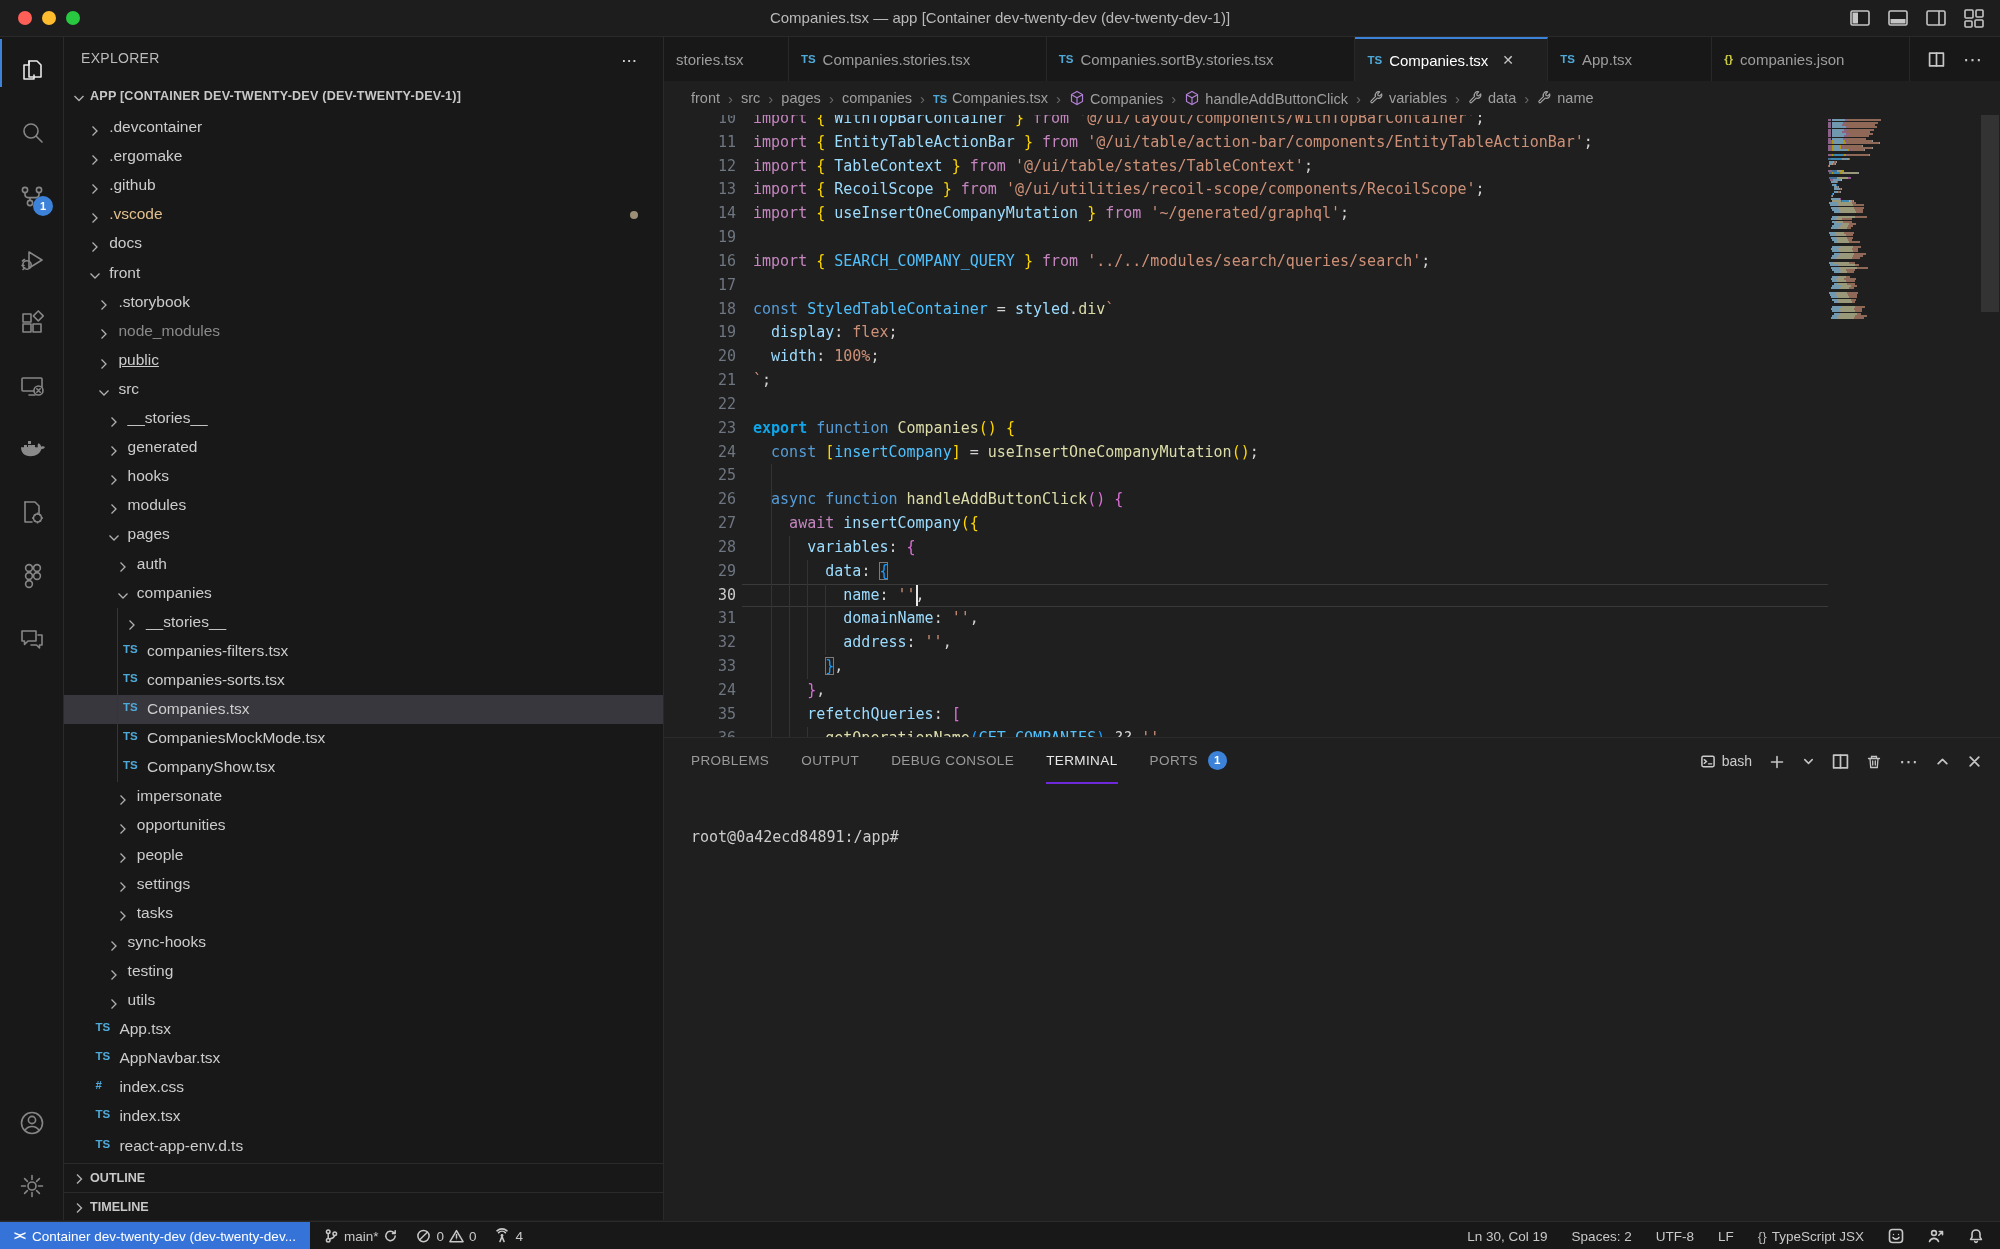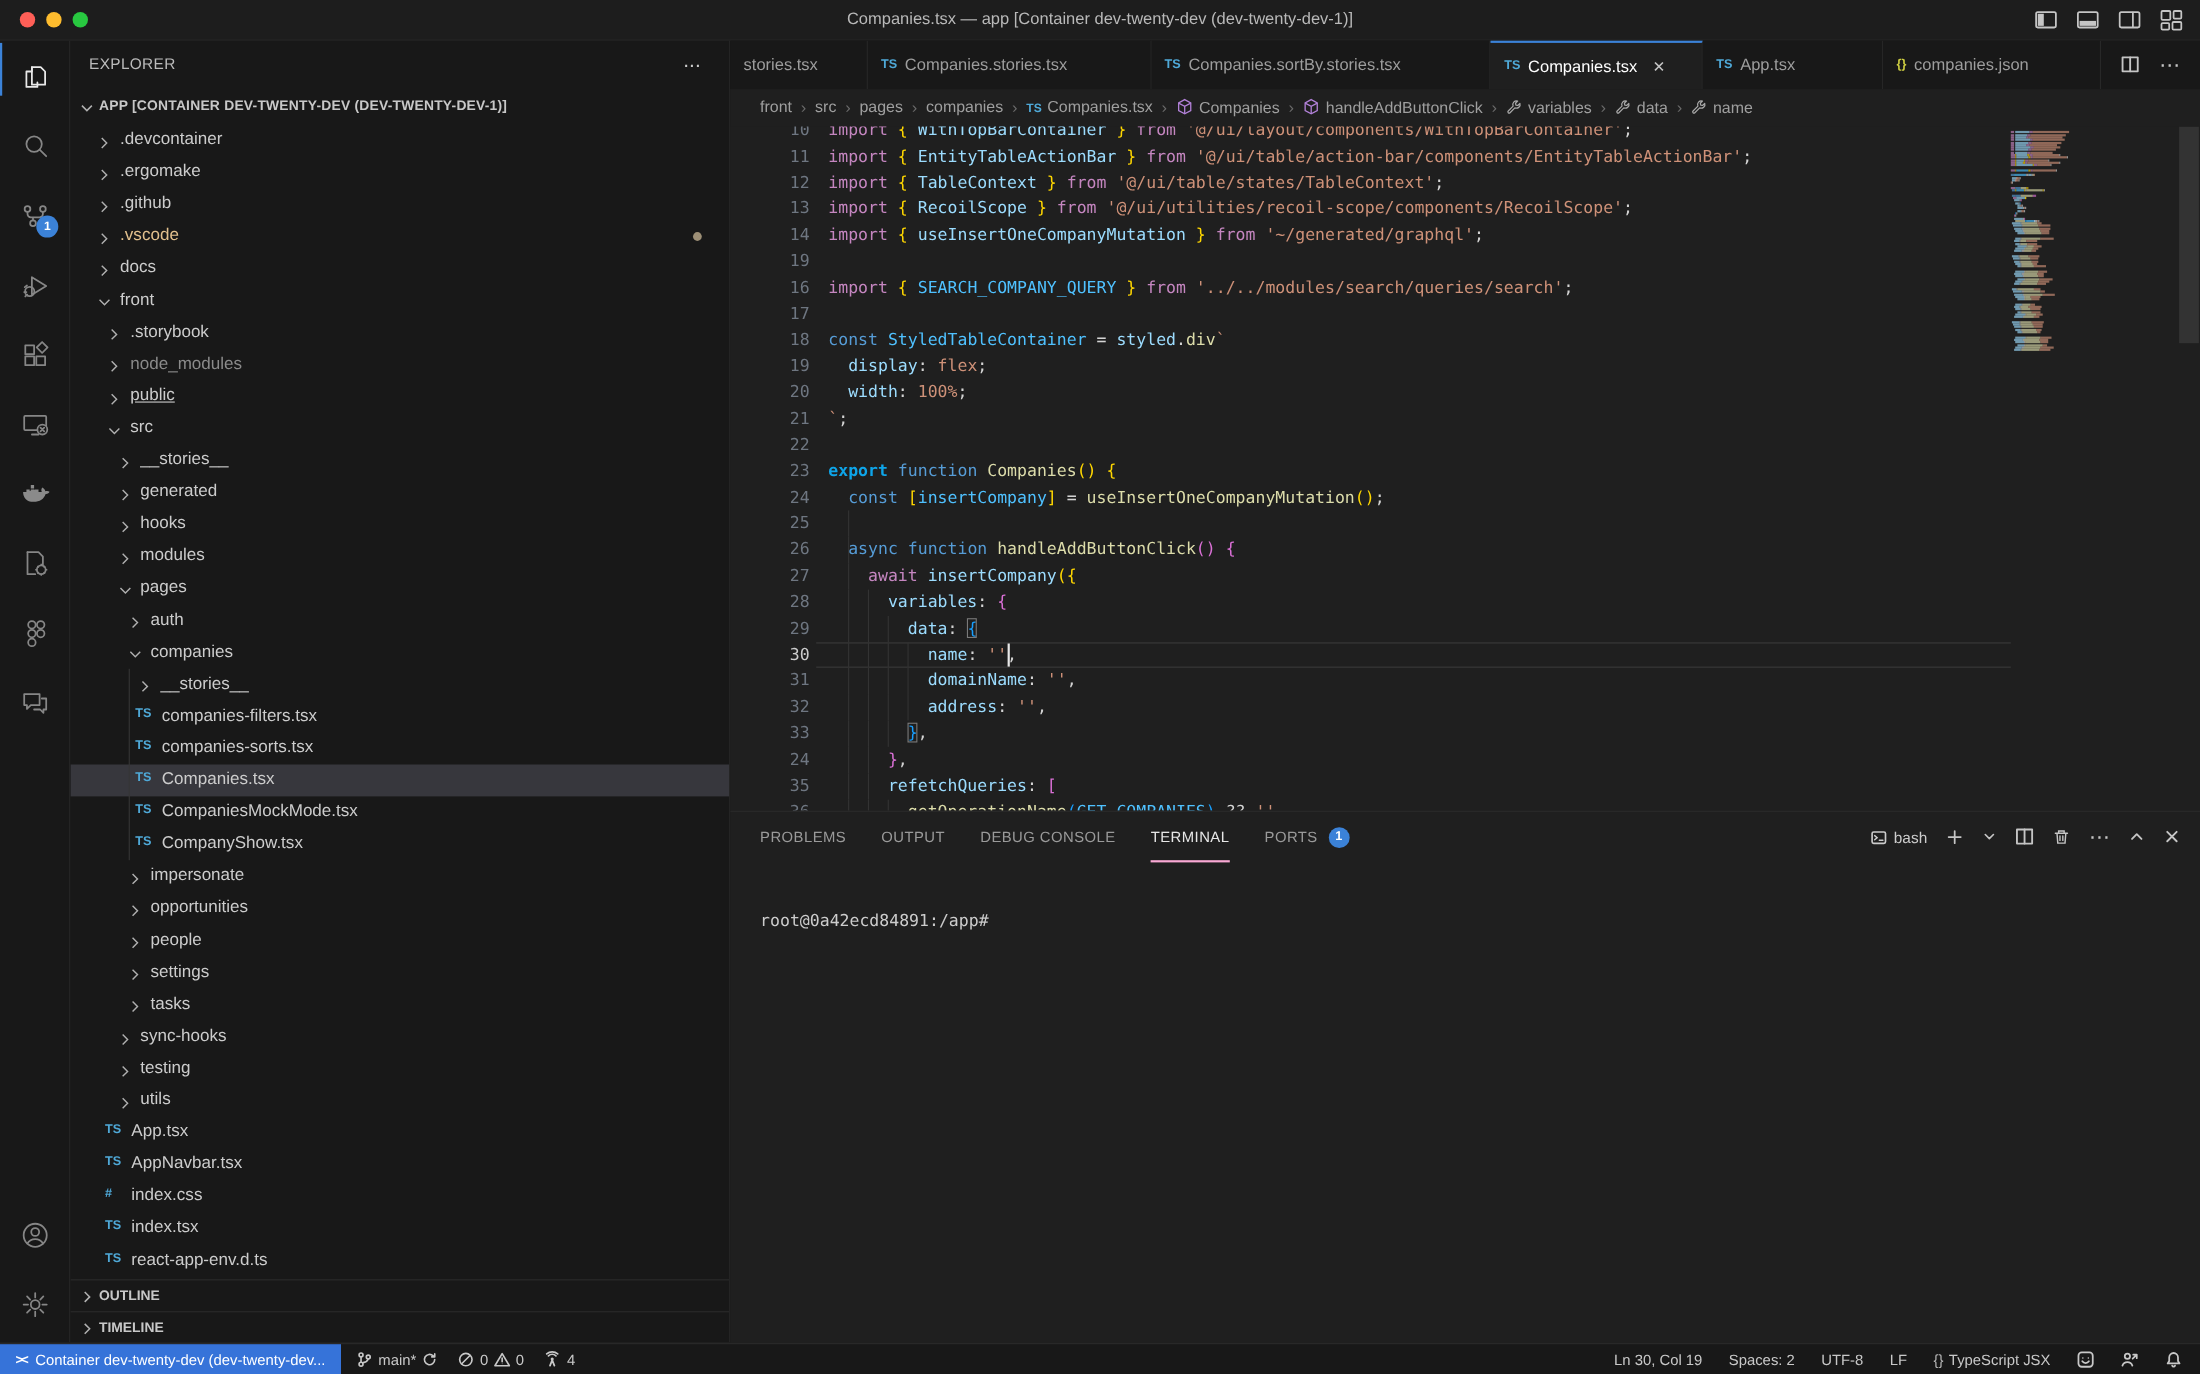--- a/index.html
+++ b/index.html
@@ -65,21 +65,21 @@
   .curline{position:absolute;left:78px;width:1086px;height:23.83px;border-top:1px solid #3a3a3a;border-bottom:1px solid #3a3a3a;box-sizing:border-box;}
   .cursor{position:absolute;width:2px;height:21px;background:#e8e8e8;}
   .minimap{position:absolute;left:1164px;top:2px;width:150px;height:618px;}
   .mrow{position:absolute;height:2px;white-space:nowrap;font-size:0;}
   .mrow i{display:inline-block;height:2px;opacity:.65;}
   .vscroll{position:absolute;left:1317px;top:0px;width:18px;height:197px;background:rgba(121,121,121,0.22);}
   
   .panel{position:absolute;left:0;top:700px;width:1336px;height:483px;background:#1f1f1f;border-top:1px solid #2b2b2b;}
   .ptabs{position:absolute;left:27px;top:0;height:46px;display:flex;align-items:center;gap:32px;}
   .ptab{font-size:13.5px;letter-spacing:.4px;color:#9a9a9a;position:relative;height:46px;line-height:46px;}
-  .ptab.active{color:#e7e7e7;border-bottom:2px solid #f9a8d4;box-sizing:border-box;}
+  .ptab.active{color:#e7e7e7;border-bottom:2px solid #6d28d9;box-sizing:border-box;}
   .pbadge{display:inline-block;min-width:19px;height:19px;border-radius:10px;background:#3b82d8;color:#fff;font-size:11.5px;
           line-height:19px;text-align:center;font-weight:bold;margin-left:10px;vertical-align:1px;}
   .pactions{position:absolute;right:18px;top:0;height:46px;display:flex;align-items:center;gap:17px;color:#c5c5c5;}
   .pactions .shell{display:flex;align-items:center;gap:6px;font-size:14px;color:#cccccc;}
   .term{position:absolute;left:27px;top:90px;font-family:"DejaVu Sans Mono",monospace;font-size:15px;color:#cccccc;}
   
   .statusbar{position:absolute;left:0;top:1221px;width:2000px;height:28px;background:#181818;border-top:1px solid #2b2b2b;
              font-size:13.5px;color:#c8c8c8;display:flex;align-items:center;}
   .sbremote{height:28px;background:#3673d9;color:#ffffff;display:flex;align-items:center;gap:8px;padding:0 14px;max-width:370px;white-space:nowrap;}
   .sbitem{display:flex;align-items:center;gap:5px;white-space:nowrap;}

